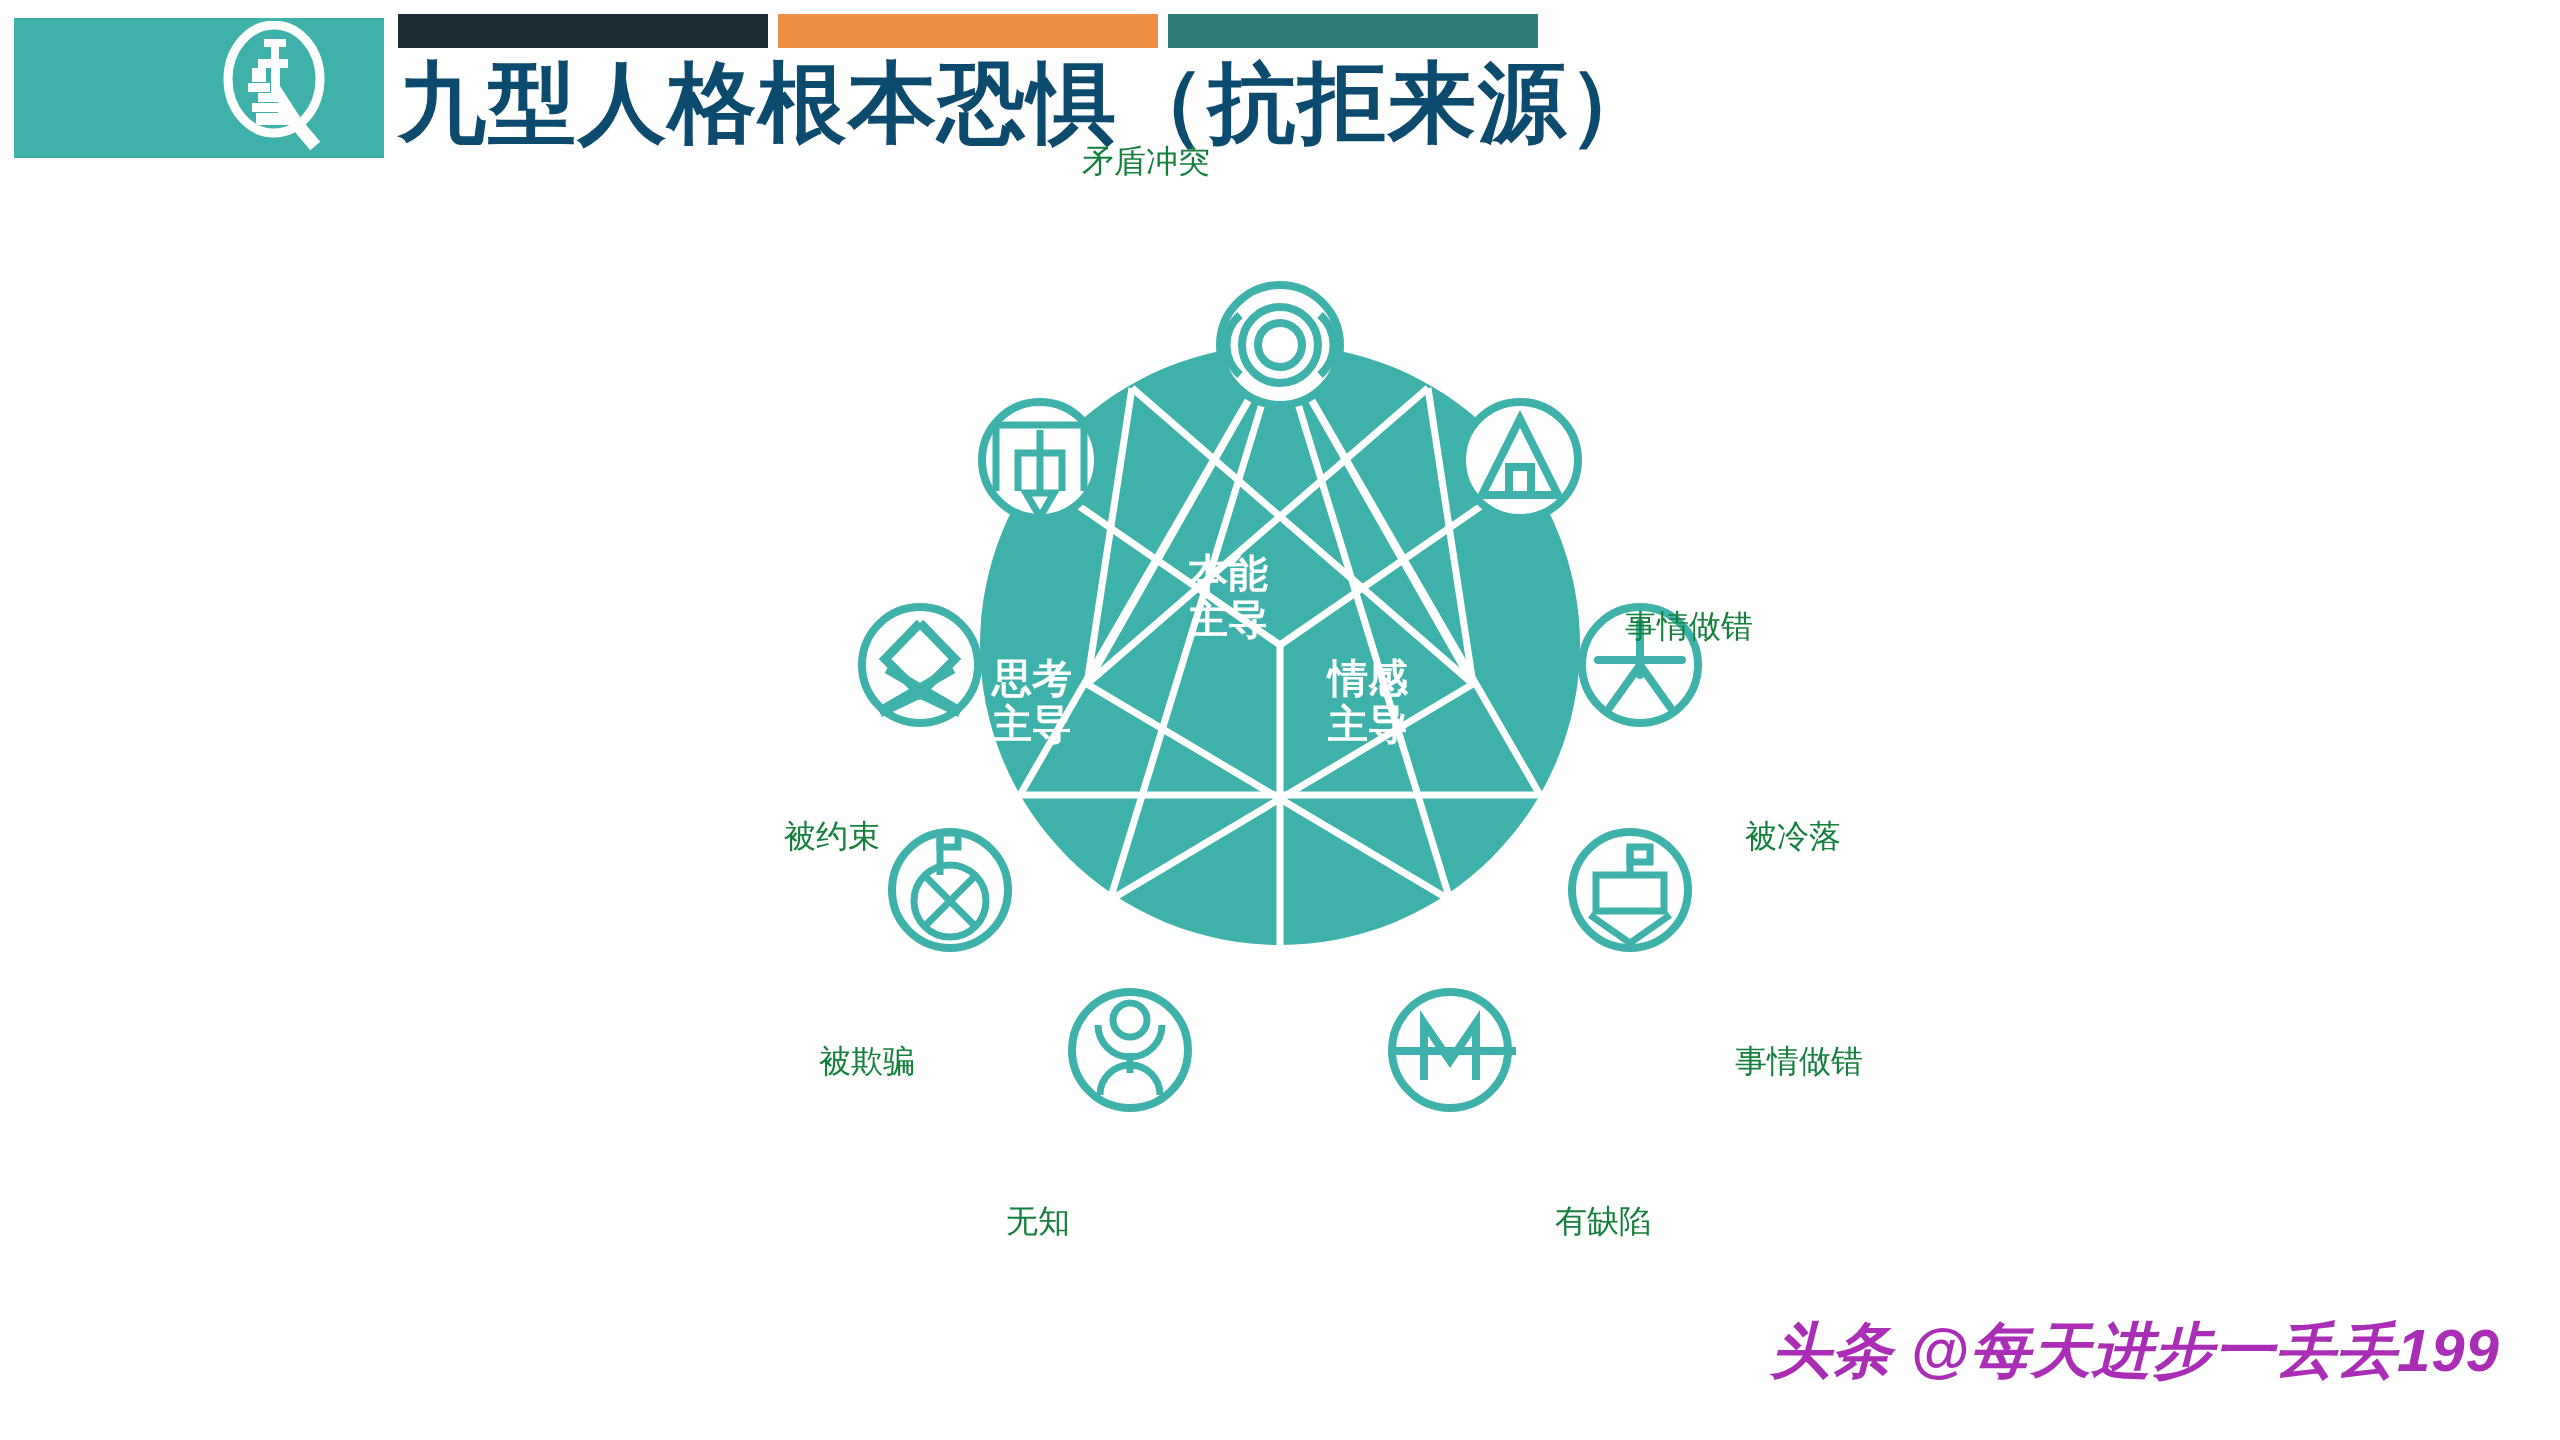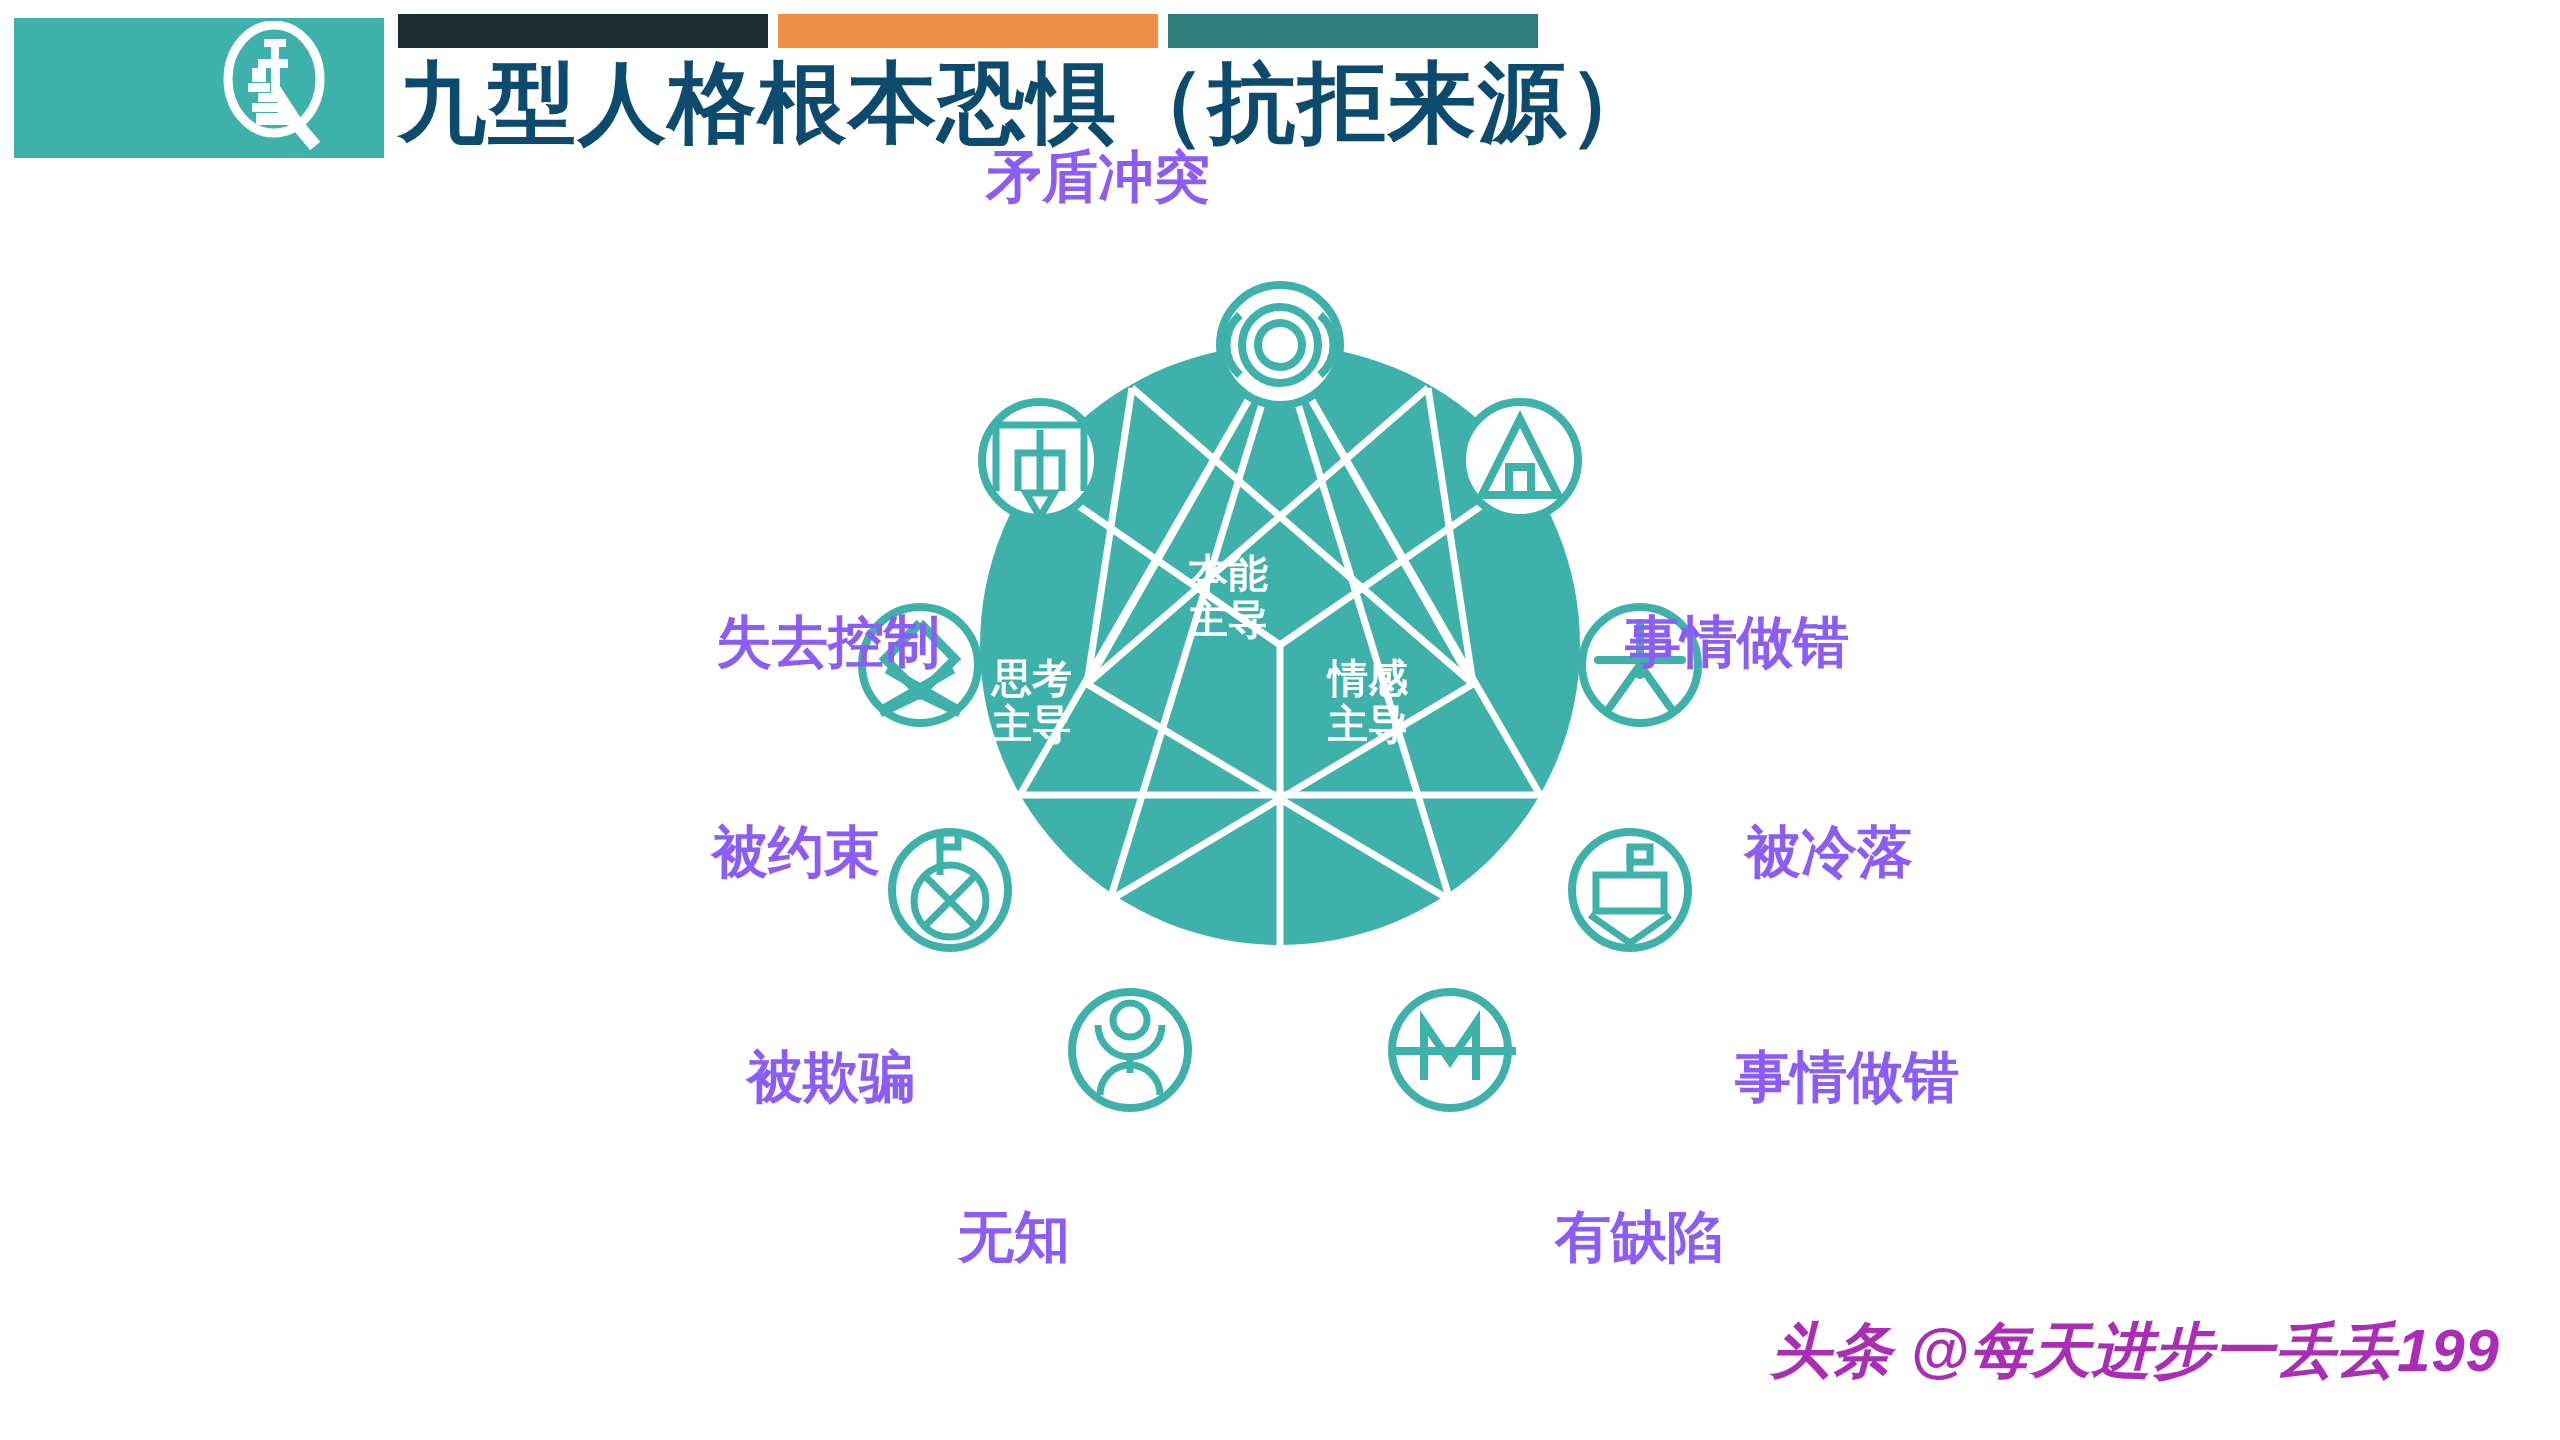--- a/index.html
+++ b/index.html
@@ -33,24 +33,23 @@
     font-family:"Liberation Sans","DejaVu Sans",sans-serif;
   }
 
   
   #diagram{position:absolute;left:0;top:175px;width:2560px;height:1120px;}
   #enneagram-svg{position:absolute;left:640px;top:0px;}
 
   
   .node-label{
     position:absolute;
-    font-size:56px;color:#8b5cf6;
+    font-size:32px;color:#15803d;
     white-space:nowrap;
     font-family:"Liberation Sans","DejaVu Sans",sans-serif;
-    font-weight:bold;
   }
   .lbl-r{text-align:center;}
   .lbl-l{text-align:right;}
 
   
   .center-label{
     position:absolute;
     color:#ffffff;font-weight:bold;font-size:40px;
     line-height:1.15;text-align:left;white-space:pre-line;
     font-family:"Liberation Sans","DejaVu Sans",sans-serif;
@@ -223,16 +222,15 @@
   <div class="node-label lbl-r" style="left:1735px;top:865px;">事情做错</div>
 
   <div class="node-label lbl-r" style="left:1555px;top:1025px;">有缺陷</div>
 
   <div class="node-label lbl-l" style="left:800px;top:1025px;width:270px;">无知</div>
 
   <div class="node-label lbl-l" style="left:610px;top:865px;width:305px;">被欺骗</div>
 
   <div class="node-label lbl-l" style="left:560px;top:640px;width:320px;">被约束</div>
 
-  <div class="node-label lbl-l" style="left:580px;top:430px;width:360px;">失去控制</div>
 </div>
 
 <div id="watermark">头条 @每天进步一丢丢199</div>
 
 </body></html>

